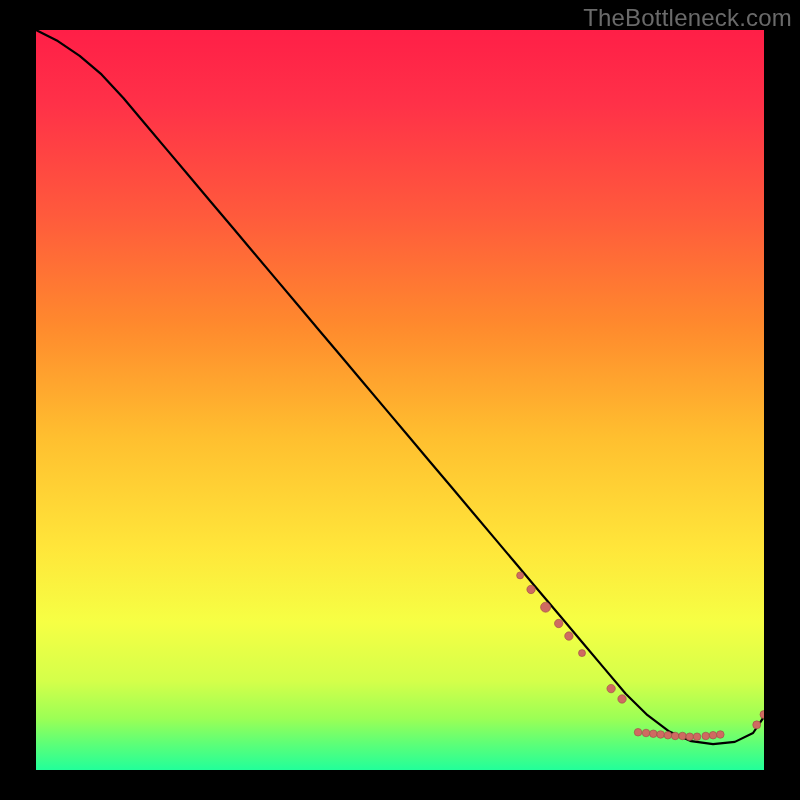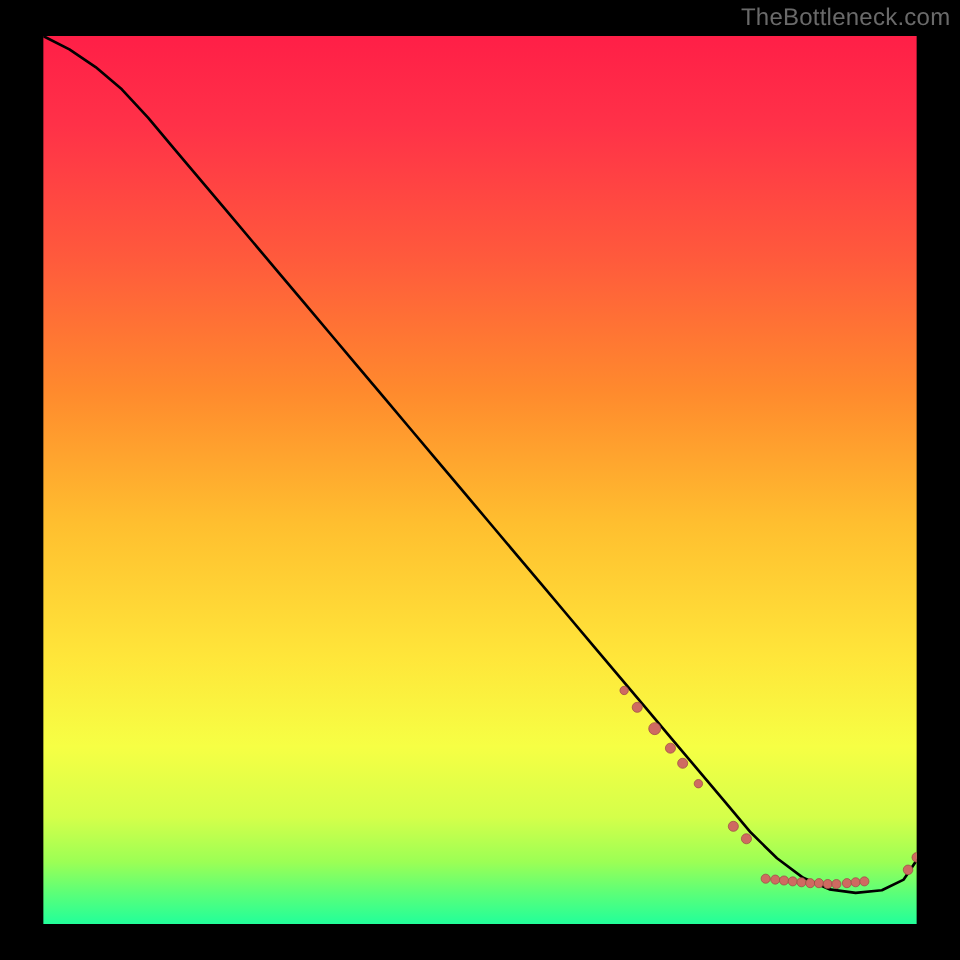--- a/index.html
+++ b/index.html
@@ -15,21 +15,21 @@
     position: relative;
     width: 800px;
     height: 800px;
     background: #000;
   }
   .watermark {
     position: absolute;
     top: 4px;
     right: 8px;
     color: #6a6a6a;
-    font-size: 20px;
+    font-size: 24px;
     font-weight: 500;
     letter-spacing: 0.2px;
     z-index: 10;
     user-select: none;
     text-align: center;
   }
   .plot {
     position: absolute;
     left: 36px;
     top: 30px;

